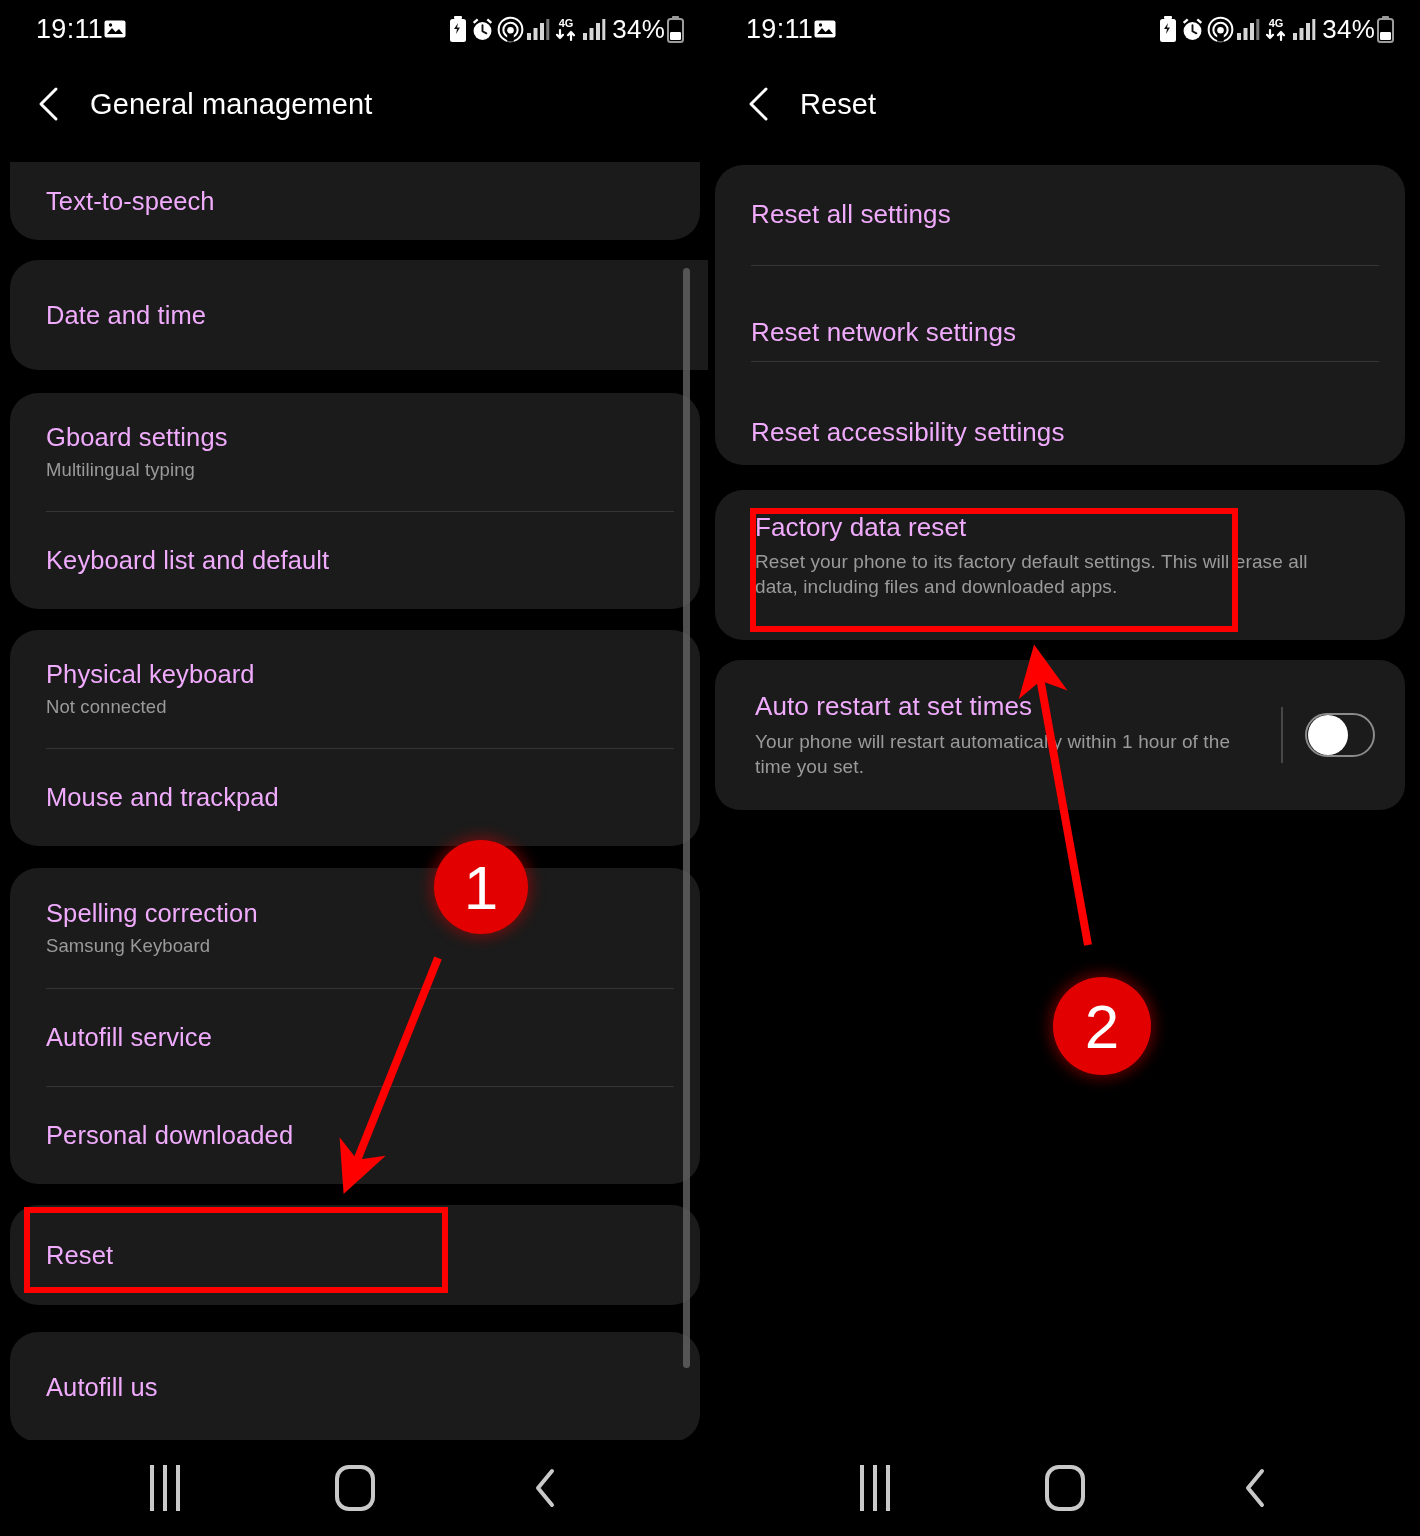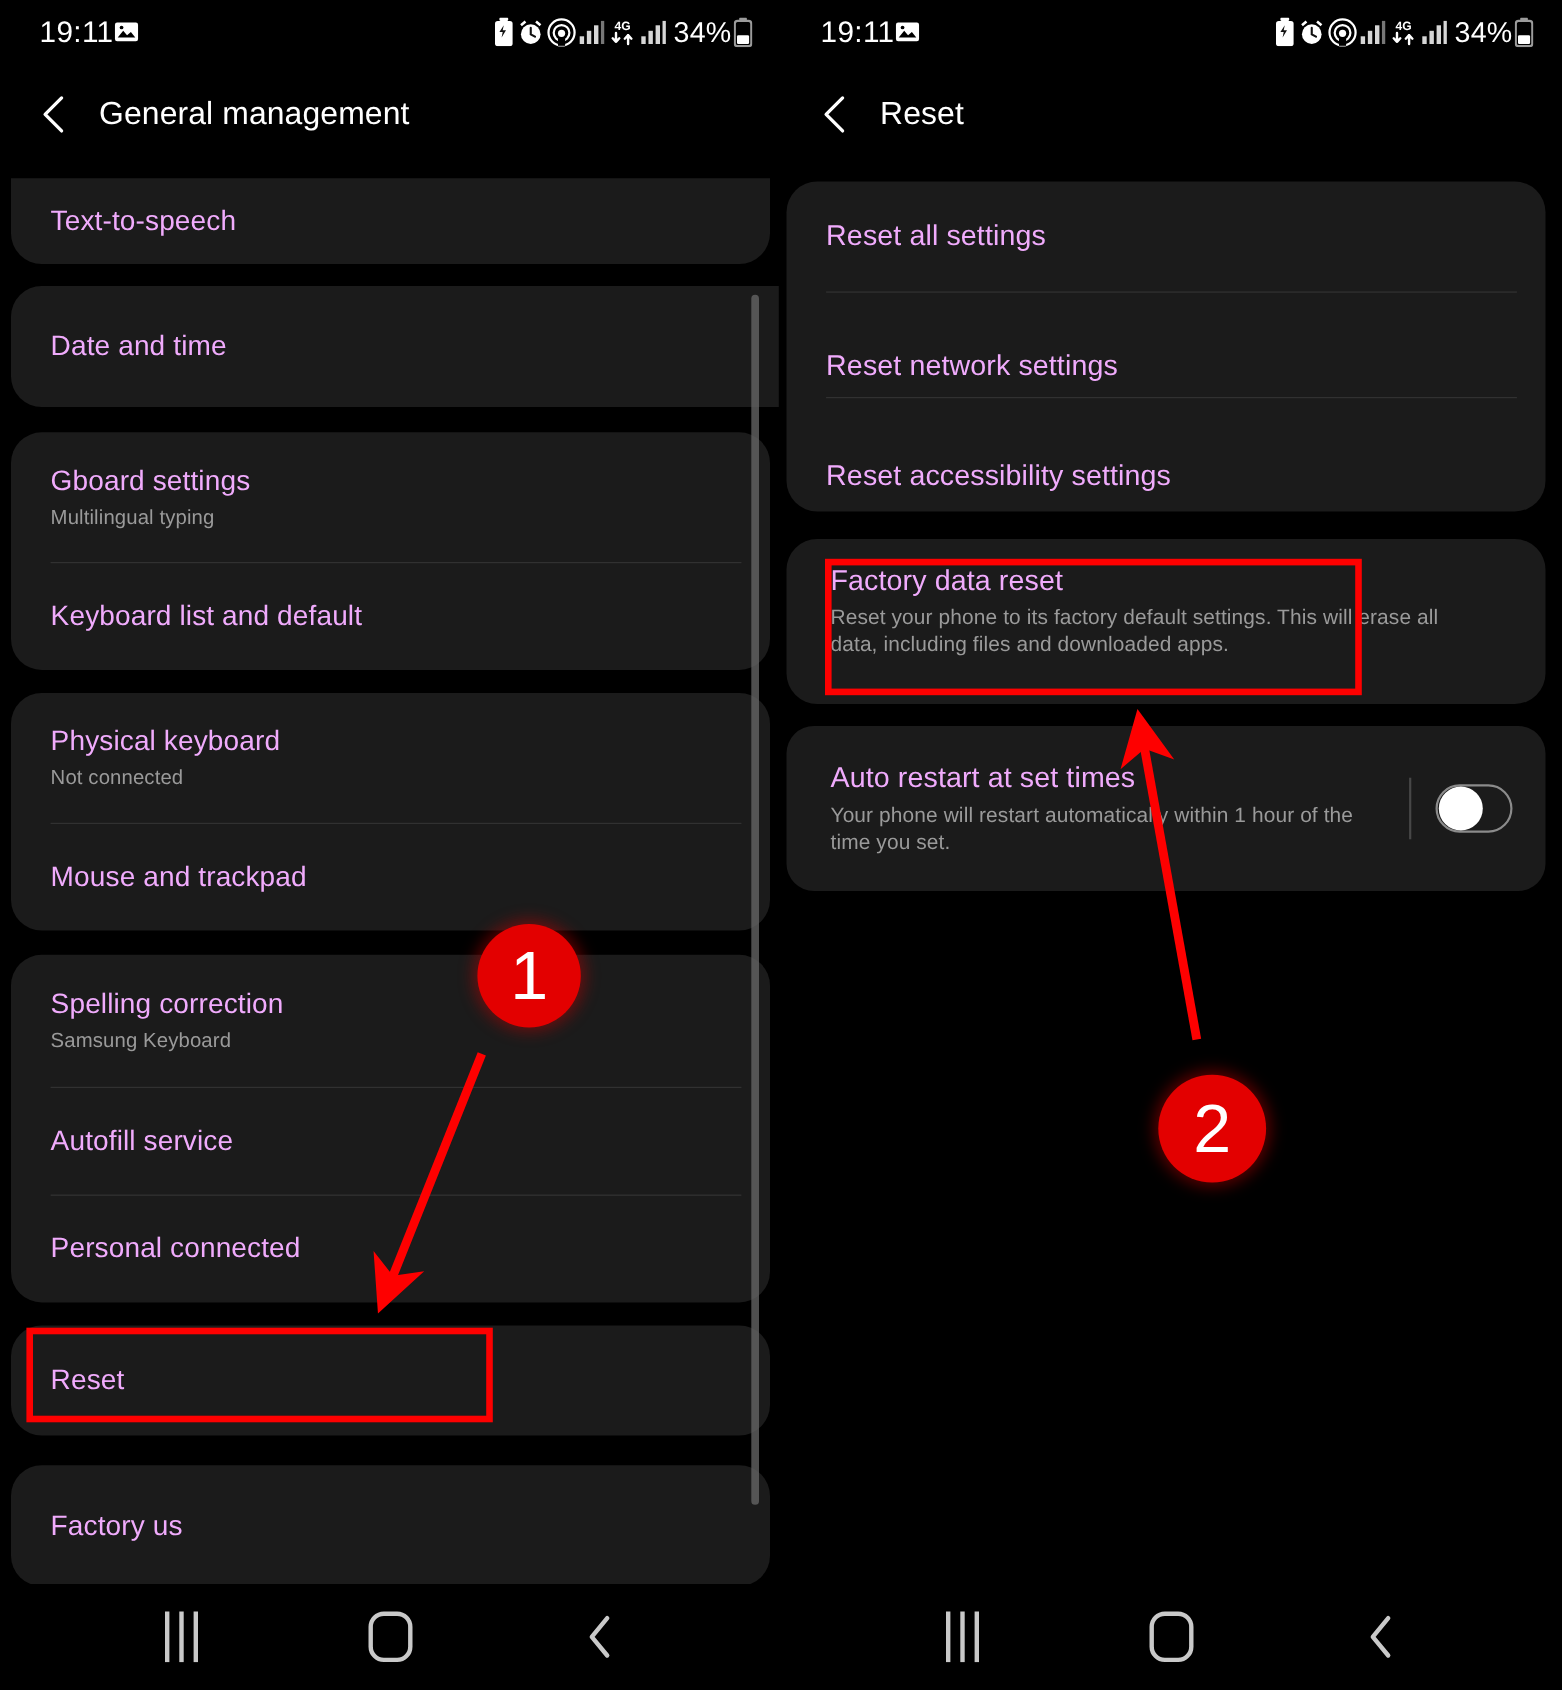--- a/index.html
+++ b/index.html
@@ -324,33 +324,33 @@
         <div class="row" style="height:120px;">
           <div class="row-title">Spelling correction</div>
           <div class="row-sub">Samsung Keyboard</div>
         </div>
         <div class="hr" style="top:120px;"></div>
         <div class="row" style="height:98px;">
           <div class="row-title">Autofill service</div>
         </div>
         <div class="hr" style="top:218px;"></div>
         <div class="row" style="height:98px;">
-          <div class="row-title">Personal connected</div>
+          <div class="row-title">Personal downloaded</div>
         </div>
       </div>
 
       <div class="card" style="left:10px; top:1055px; width:690px; height:100px;">
         <div class="row" style="height:100px;">
           <div class="row-title">Reset</div>
         </div>
       </div>
 
       <div class="card" style="left:10px; top:1182px; width:690px; height:110px;">
         <div class="row" style="height:110px;">
-          <div class="row-title">Factory us</div>
+          <div class="row-title">Autofill us</div>
         </div>
       </div>
 
       <div class="scrollbar" style="left:683px; top:118px; height:1100px;"></div>
     </div>
 
     <div class="redbox" style="left:24px; top:1207px; width:424px; height:86px;"></div>
 
     <div class="badge" style="left:434px; top:840px; width:94px; height:94px;">1</div>
 

